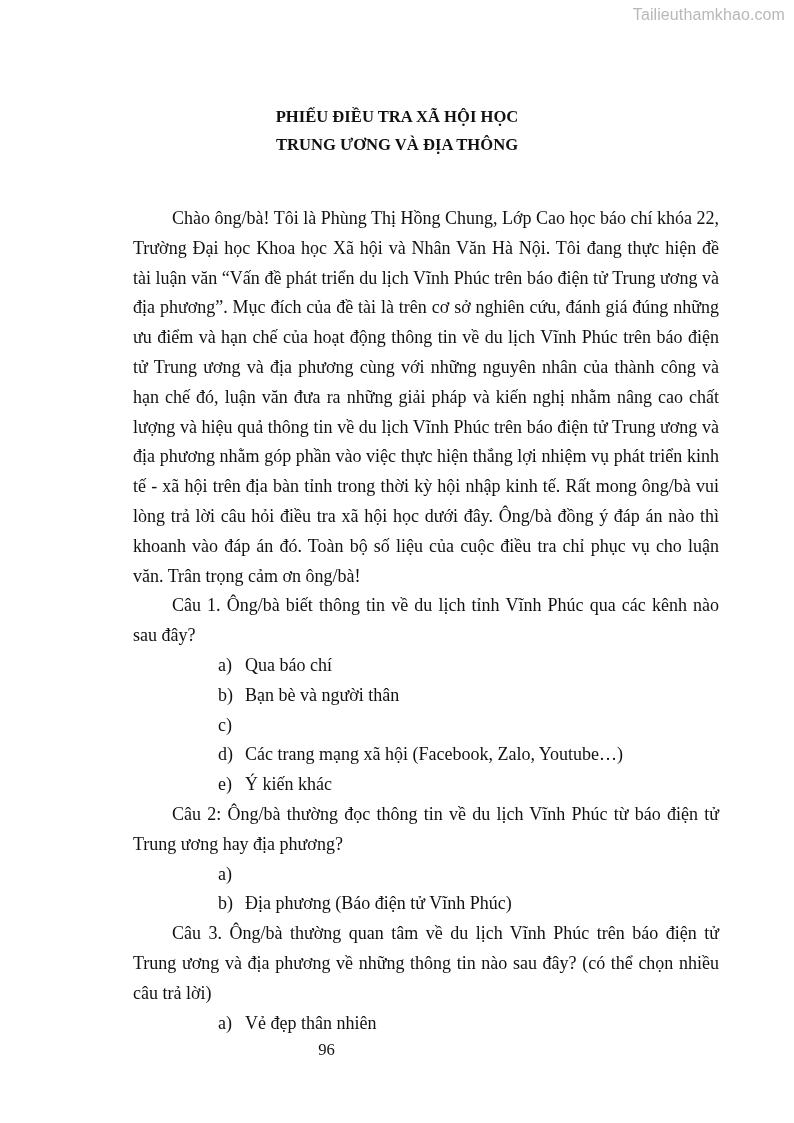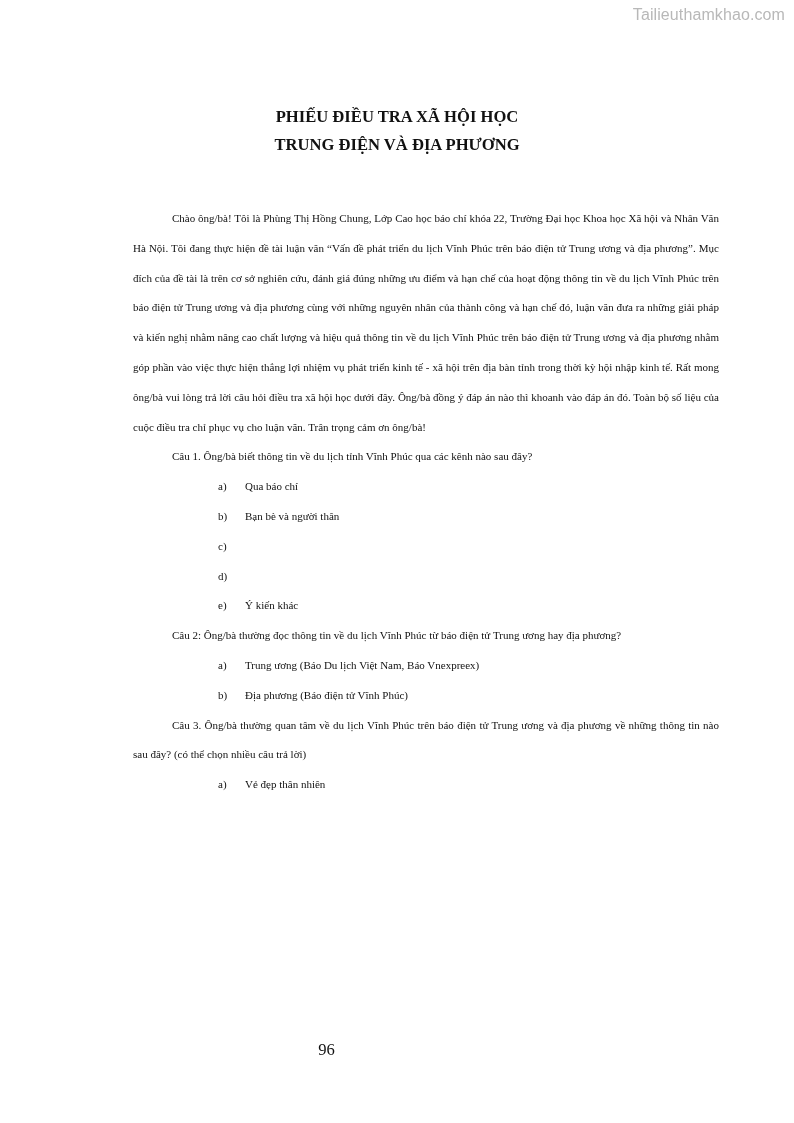--- a/index.html
+++ b/index.html
@@ -13,71 +13,71 @@
     font-family: "Liberation Sans", "DejaVu Sans", sans-serif;
     font-size: 16px; color: #b8b8b8; letter-spacing: 0.1px;
   }
   .title-block {
     position: absolute; top: 103px; left: 0; width: 794px;
     text-align: center; font-weight: bold; font-size: 16.6px; line-height: 28px;
   }
   .title-line { display: block; }
   .content {
     position: absolute; top: 204px; left: 133px; width: 586px;
-    font-size: 11px; line-height: 29.8px;
+    font-size: 18px; line-height: 29.8px;
   }
   .para { margin: 0; text-align: justify; text-indent: 39px; }
   .option { display: flex; margin-left: 85px; line-height: 29.8px; }
   .opt-letter { width: 27px; flex: 0 0 27px; }
   .opt-text { }
   .page-number {
     position: absolute; top: 1040px; left: 0; width: 653px; text-align: center;
     font-size: 16.6px;
   }
 </style>
 </head>
 <body>
 
 <div class="watermark">Tailieuthamkhao.com</div>
 
 <div class="title-block">
   <span class="title-line">PHIẾU ĐIỀU TRA XÃ HỘI HỌC</span>
-  <span class="title-line">TRUNG ĐIỆN VÀ ĐỊA PHƯƠNG</span>
+  <span class="title-line">TRUNG ƯƠNG VÀ ĐỊA THÔNG</span>
 </div>
 
 <div class="content">
   <p class="para">Chào ông/bà! Tôi là Phùng Thị Hồng Chung, Lớp Cao học báo chí khóa 22, Trường Đại học Khoa học Xã hội và Nhân Văn Hà Nội. Tôi đang thực hiện đề tài luận văn “Vấn đề phát triển du lịch Vĩnh Phúc trên báo điện tử Trung ương và địa phương”. Mục đích của đề tài là trên cơ sở nghiên cứu, đánh giá đúng những ưu điểm và hạn chế của hoạt động thông tin về du lịch Vĩnh Phúc trên báo điện tử Trung ương và địa phương cùng với những nguyên nhân của thành công và hạn chế đó, luận văn đưa ra những giải pháp và kiến nghị nhằm nâng cao chất lượng và hiệu quả thông tin về du lịch Vĩnh Phúc trên báo điện tử Trung ương và địa phương nhằm góp phần vào việc thực hiện thắng lợi nhiệm vụ phát triển kinh tế - xã hội trên địa bàn tỉnh trong thời kỳ hội nhập kinh tế. Rất mong ông/bà vui lòng trả lời câu hỏi điều tra xã hội học dưới đây. Ông/bà đồng ý đáp án nào thì khoanh vào đáp án đó. Toàn bộ số liệu của cuộc điều tra chỉ phục vụ cho luận văn. Trân trọng cảm ơn ông/bà!</p>
 
   <div>
     <p class="para">Câu 1. Ông/bà biết thông tin về du lịch tỉnh Vĩnh Phúc qua các kênh nào sau đây?</p>
     <div class="option">
       <span class="opt-letter">a)</span>
       <span class="opt-text">Qua báo chí</span>
     </div>
     <div class="option">
       <span class="opt-letter">b)</span>
       <span class="opt-text">Bạn bè và người thân</span>
     </div>
     <div class="option">
       <span class="opt-letter">c)</span>
     </div>
     <div class="option">
       <span class="opt-letter">d)</span>
+      <span class="opt-text">Các trang mạng xã hội (Facebook, Zalo, Youtube…)</span>
     </div>
     <div class="option">
       <span class="opt-letter">e)</span>
       <span class="opt-text">Ý kiến khác</span>
     </div>
   </div>
 
   <div>
     <p class="para">Câu 2: Ông/bà thường đọc thông tin về du lịch Vĩnh Phúc từ báo điện tử Trung ương hay địa phương?</p>
     <div class="option">
       <span class="opt-letter">a)</span>
-      <span class="opt-text">Trung ương (Báo Du lịch Việt Nam, Báo Vnexpreex)</span>
     </div>
     <div class="option">
       <span class="opt-letter">b)</span>
       <span class="opt-text">Địa phương (Báo điện tử Vĩnh Phúc)</span>
     </div>
   </div>
 
   <div>
     <p class="para">Câu 3. Ông/bà thường quan tâm về du lịch Vĩnh Phúc trên báo điện tử Trung ương và địa phương về những thông tin nào sau đây? (có thể chọn nhiều câu trả lời)</p>
     <div class="option">

